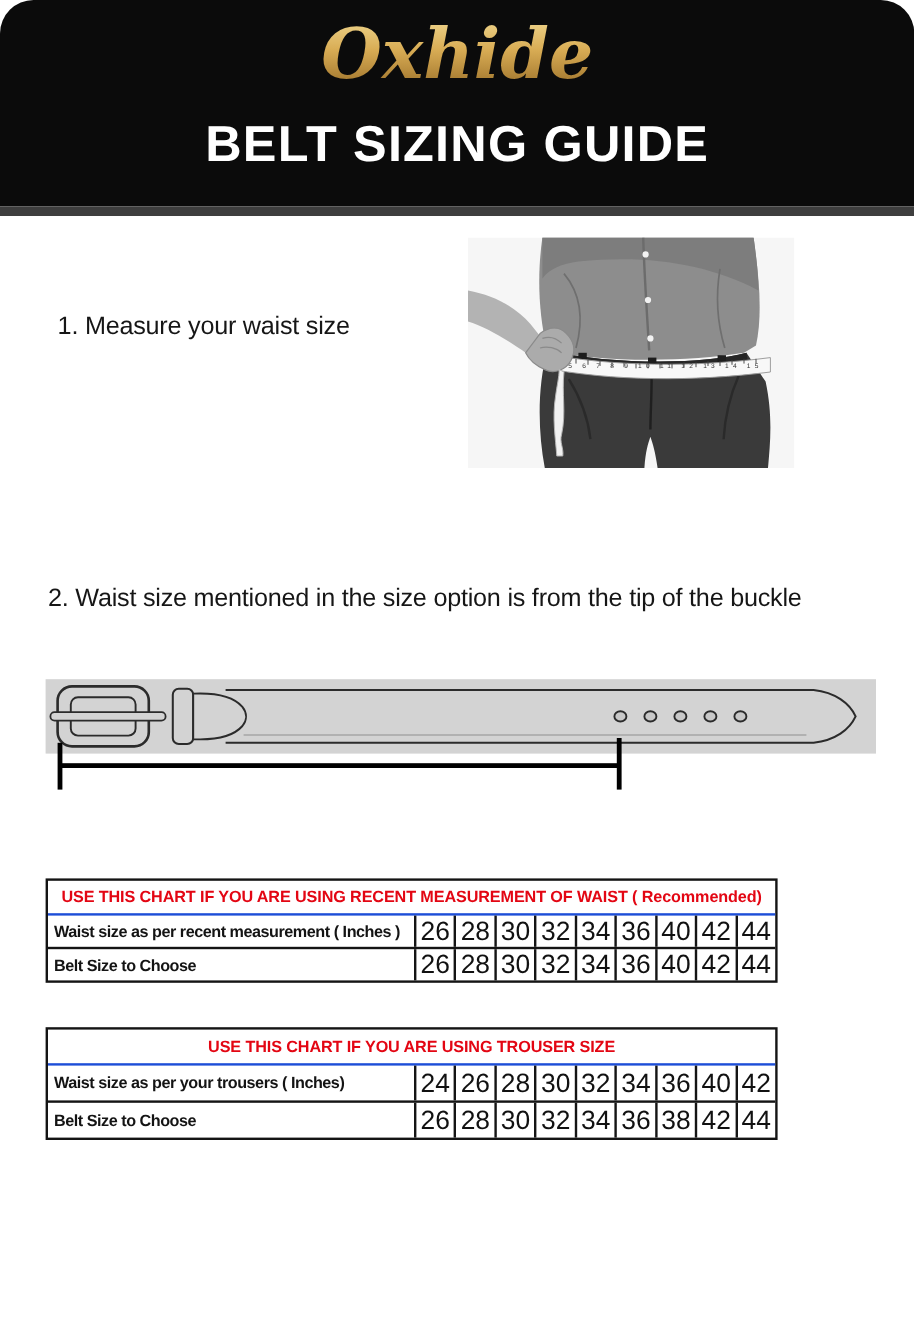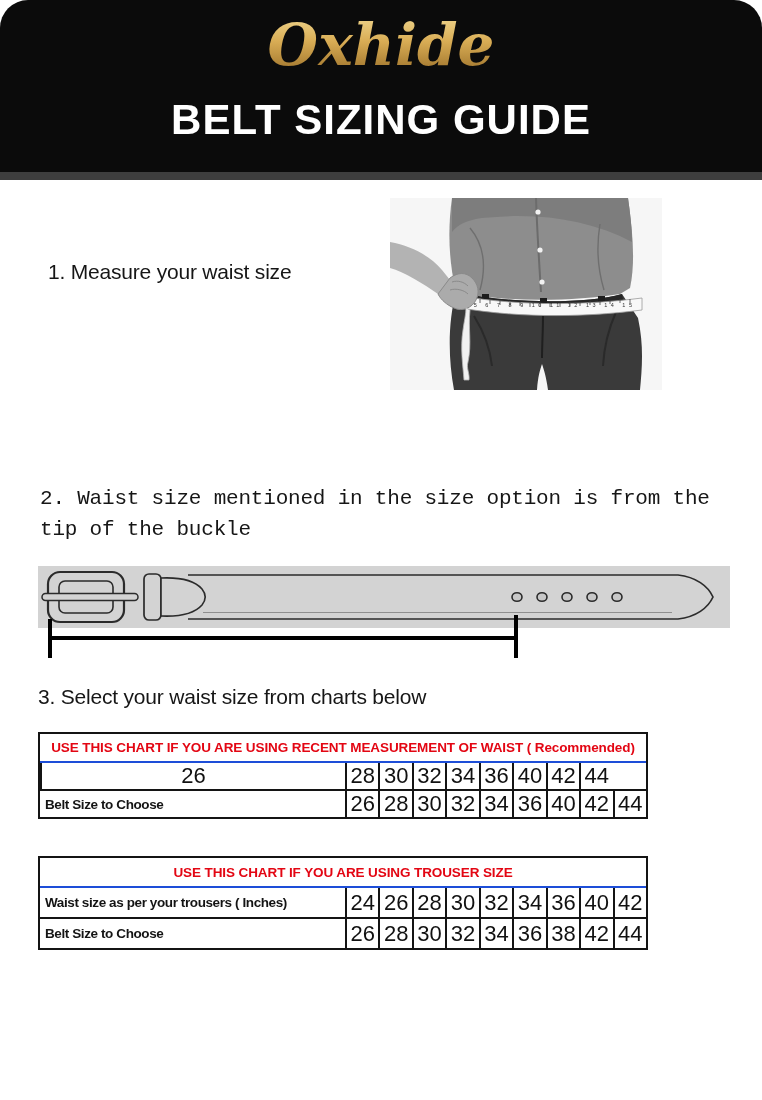--- a/index.html
+++ b/index.html
@@ -11,21 +11,21 @@
   .logo{display:inline-block;margin-top:6px;font-family:"DejaVu Serif",serif;font-style:italic;font-weight:bold;
         font-size:58px;line-height:1.35;
         background:linear-gradient(180deg,#f6e3a1 0%,#d9ad55 45%,#8a5f1d 100%);
         -webkit-background-clip:text;background-clip:text;color:transparent;}
   .main-title{color:#ffffff;font-size:42px;font-weight:bold;letter-spacing:1px;margin-top:12px;}
   .header-strip{position:absolute;left:0;top:172px;width:762px;height:8px;background:#3e3e3e;}
 
   
   .step{position:absolute;font-size:21px;letter-spacing:-0.2px;color:#161616;}
   .step-1{left:48px;top:260px;}
-  .step-2{left:40px;top:483px;line-height:31px;width:715px;font-family:Liberation Mono, monospace;}
+  .step-2{left:40px;top:483px;line-height:31px;width:715px;}
   .step-2 .line-2{padding-left:9px;}
   .step-3{left:38px;top:685px;}
 
   
   .photo{position:absolute;left:390px;top:198px;width:272px;height:192px;}
 
   
   .belt-band{position:absolute;left:38px;top:566px;width:692px;height:62px;background:#d3d3d3;}
   .measure-line{position:absolute;left:50px;top:636px;width:466px;height:4px;background:#000;}
   .measure-tick{position:absolute;width:4px;background:#000;}
@@ -117,25 +117,25 @@
         <ellipse cx="529" cy="31" rx="5" ry="4.3"></ellipse>
         <ellipse cx="554" cy="31" rx="5" ry="4.3"></ellipse>
         <ellipse cx="579" cy="31" rx="5" ry="4.3"></ellipse>
       </g>
     </svg>
   </div>
   <div class="measure-line"></div>
   <div class="measure-tick tick-left"></div>
   <div class="measure-tick tick-right"></div>
 
-  <div class="step step-3">3. Select your waist size from charts below</div>
 
   <div class="size-table table-1">
     <div class="t-title">USE THIS CHART IF YOU ARE USING RECENT MEASUREMENT OF WAIST ( Recommended)</div>
     <div class="t-row first">
+      <div class="t-label">Waist size as per recent measurement ( Inches )</div>
     <div class="t-cell">26</div>
         <div class="t-cell">28</div>
         <div class="t-cell">30</div>
         <div class="t-cell">32</div>
         <div class="t-cell">34</div>
         <div class="t-cell">36</div>
         <div class="t-cell">40</div>
         <div class="t-cell">42</div>
         <div class="t-cell">44</div>
       </div>

